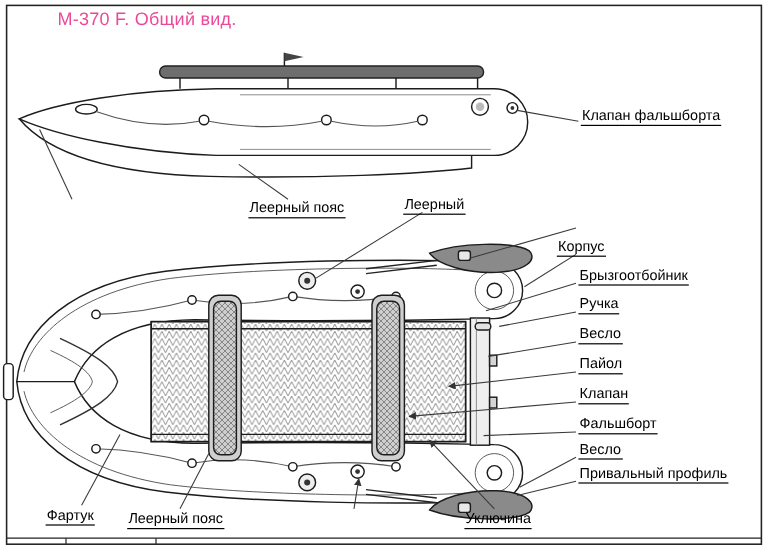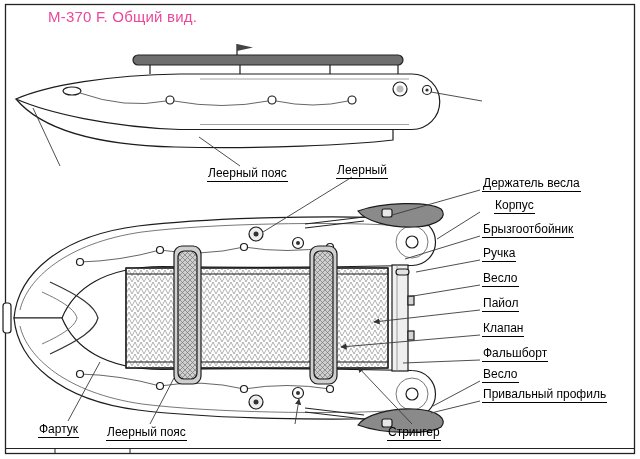--- a/index.html
+++ b/index.html
@@ -161,31 +161,31 @@
       <line x1="480" y1="401" x2="431" y2="413"></line>
       <line x1="68" y1="421" x2="100" y2="362"></line>
       <line x1="150" y1="424" x2="174" y2="378"></line>
       <line x1="295" y1="424" x2="299" y2="399" marker-end="url(#arr)"></line>
       <line x1="412" y1="424" x2="358" y2="367" marker-end="url(#arr)"></line>
     </g>
   </svg>
 
   <div class="title">М-370 F. Общий вид.</div>
 
+  <div class="lbl" style="left:484px;top:90px">Клапан фальшборта</div>
   <div class="lbl" style="left:207px;top:167px">Леерный пояс</div>
   <div class="lbl" style="left:336px;top:164px">Леерный</div>
 
-  <div class="lbl" style="left:482px;top:177px">Держатель весла</div>
-  <div class="lbl" style="left:494px;top:199px">Корпус</div>
+  <div class="lbl" style="left:464px;top:199px">Корпус</div>
   <div class="lbl" style="left:482px;top:223px">Брызгоотбойник</div>
   <div class="lbl" style="left:482px;top:247px">Ручка</div>
   <div class="lbl" style="left:482px;top:272px">Весло</div>
   <div class="lbl" style="left:482px;top:297px">Пайол</div>
   <div class="lbl" style="left:482px;top:322px">Клапан</div>
   <div class="lbl" style="left:482px;top:347px">Фальшборт</div>
   <div class="lbl" style="left:482px;top:368px">Весло</div>
   <div class="lbl" style="left:482px;top:388px">Привальный профиль</div>
 
   <div class="lbl" style="left:38px;top:423px">Фартук</div>
   <div class="lbl" style="left:106px;top:426px">Леерный пояс</div>
-  <div class="lbl" style="left:387px;top:426px">Стрингер</div>
+  <div class="lbl" style="left:387px;top:426px">Уключина</div>
 
 </div>
 
 </body></html>

